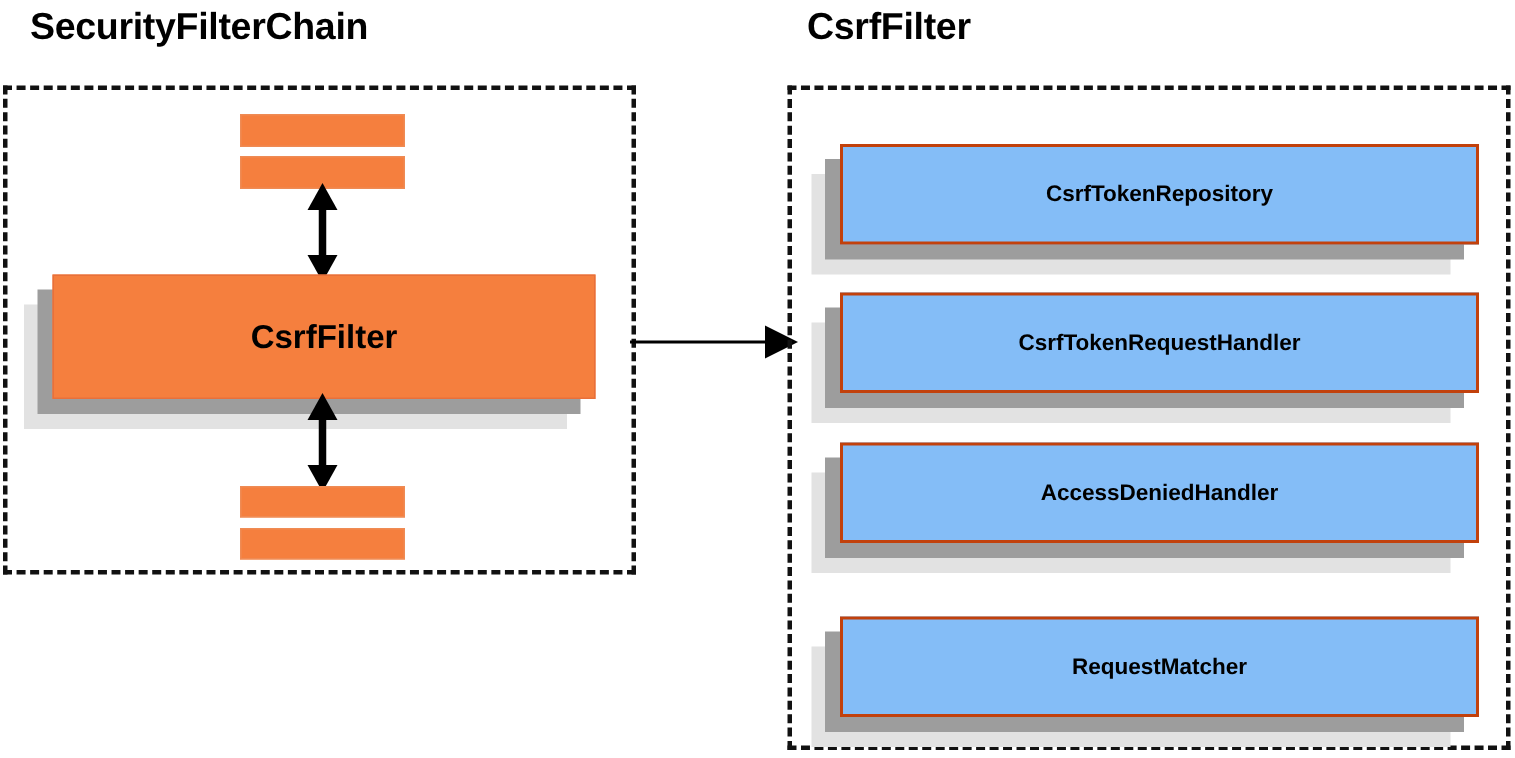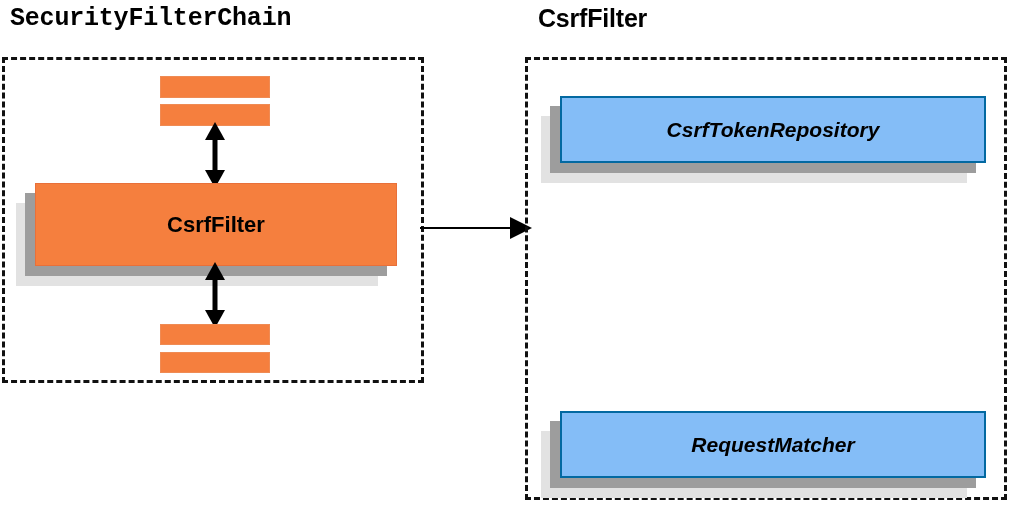--- a/index.html
+++ b/index.html
@@ -20,21 +20,21 @@
 
   
   .panel-title {
     position: absolute;
     font-size: 25px;
     font-weight: bold;
     color: #000000;
     letter-spacing: -0.2px;
     white-space: nowrap;
   }
-  #title-left  { left: 10px;  top: 4px; font-family: Liberation Mono, monospace; }
+  #title-left  { left: 20px;  top: 4px; }
   #title-right { left: 538px; top: 4px; }
 
   
   .group-panel {
     position: absolute;
     border: 3px dashed #111111;
     background: transparent;
     box-sizing: border-box;
   }
   #panel-left  { left: 2px;   top: 57px; width: 422px; height: 326px; }
@@ -76,23 +76,22 @@
   #box-csrffilter .face {
     background: #f57f3e;
     border: 1px solid #e8703a;
     font-size: 22px;
   }
 
   
   .bluebox { width: 426px; height: 67px; left: 541px; }
   .bluebox .face {
     background: #84bdf7;
-    border: 2px solid #0369a1;
-    font-size: 21px;
-    font-style: italic;
+    border: 2px solid #c2410c;
+    font-size: 15px;
   }
   #box-blue-0 { top: 116px; }
   #box-blue-1 { top: 215px; }
   #box-blue-2 { top: 315px; }
   #box-blue-3 { top: 431px; }
 
   
   .stub-bar {
     position: absolute;
     background: #f57f3e;
@@ -156,21 +155,31 @@
   </svg>
 
   <div id="panel-right" class="group-panel"></div>
 
   <div id="box-blue-0" class="layered bluebox">
     <div class="sh-light"></div>
     <div class="sh-dark"></div>
     <div class="face">CsrfTokenRepository</div>
   </div>
 
+  <div id="box-blue-1" class="layered bluebox">
+    <div class="sh-light"></div>
+    <div class="sh-dark"></div>
+    <div class="face">CsrfTokenRequestHandler</div>
+  </div>
 
+  <div id="box-blue-2" class="layered bluebox">
+    <div class="sh-light"></div>
+    <div class="sh-dark"></div>
+    <div class="face">AccessDeniedHandler</div>
+  </div>
 
   <div id="box-blue-3" class="layered bluebox">
     <div class="sh-light"></div>
     <div class="sh-dark"></div>
     <div class="face">RequestMatcher</div>
   </div>
 
 </div>
 
 </body></html>

